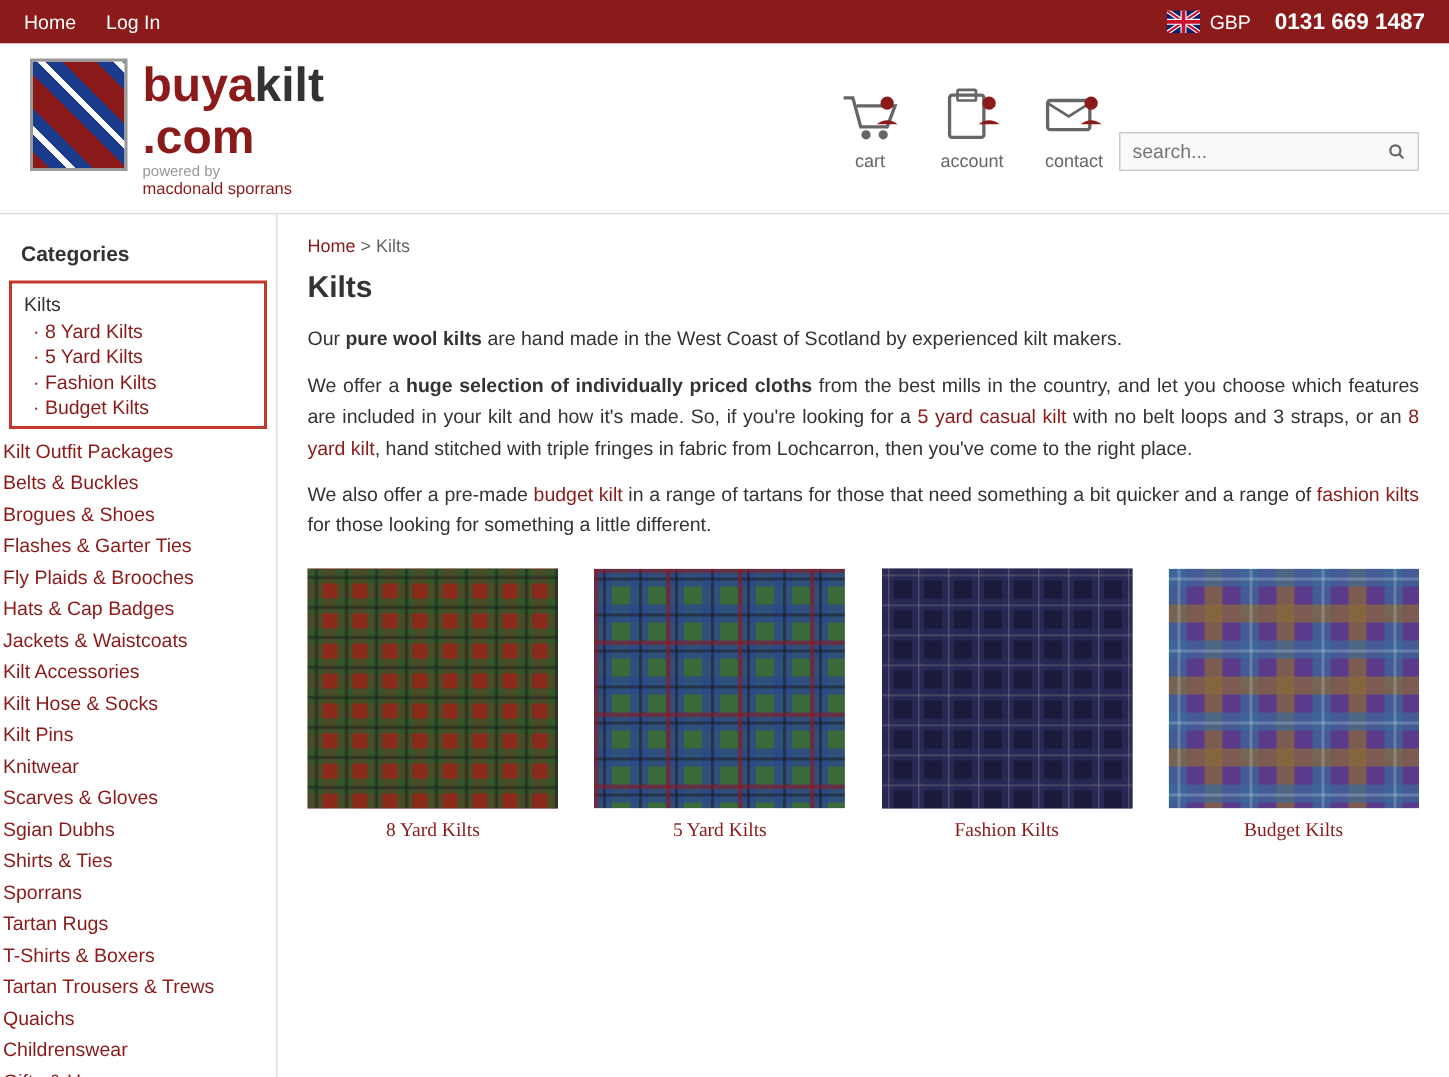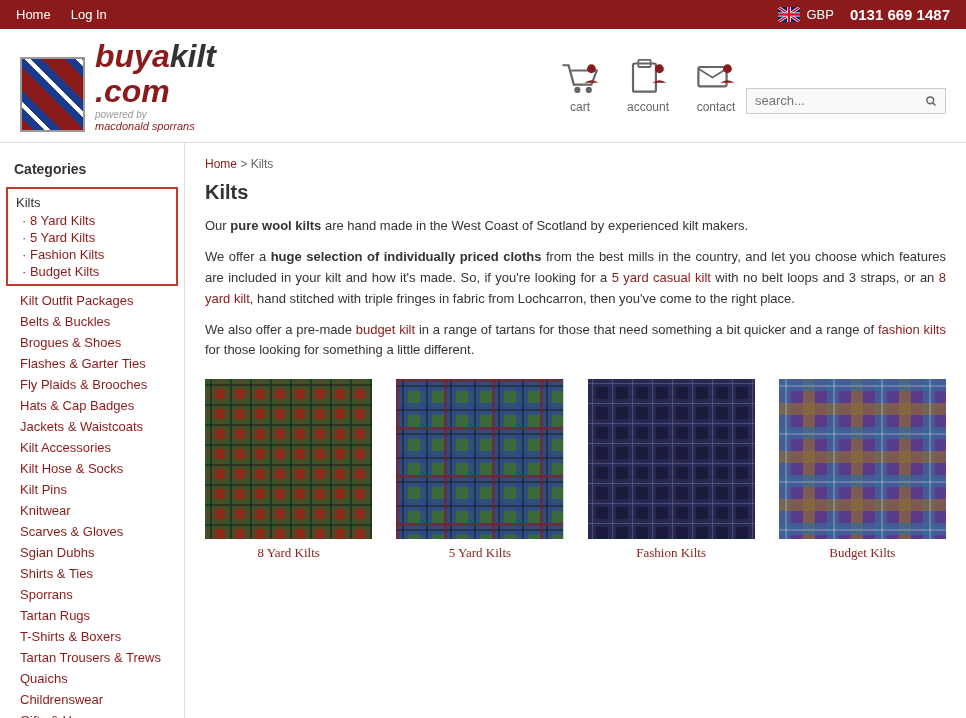--- a/index.html
+++ b/index.html
@@ -22,21 +22,21 @@
 
     
     .header {
       background: white;
       display: flex;
       align-items: center;
       justify-content: space-between;
       padding: 10px 20px;
       border-bottom: 1px solid #ddd;
     }
-    .logo-area { display: flex; align-items: flex-end; gap: 10px; font-style: italic; }
+    .logo-area { display: flex; align-items: flex-start; gap: 10px; }
     .logo-image {
       width: 65px; height: 75px;
       background: linear-gradient(135deg, #8b1a1a 25%, #1a3a8b 25%, #1a3a8b 50%, #8b1a1a 50%, #8b1a1a 75%, #1a3a8b 75%);
       border: 2px solid #ccc;
     }
     .logo-text { line-height: 1.1; }
     .logo-text .brand { font-size: 32px; font-weight: bold; color: #8b1a1a; }
     .logo-text .brand span { color: #333; }
     .logo-text .powered { font-size: 10px; color: #999; margin-top: 0; }
     .logo-text .powered-name { font-size: 11px; color: #8b1a1a; }
@@ -70,21 +70,21 @@
       width: 185px;
       min-width: 185px;
       border-right: 1px solid #ddd;
       padding: 12px 0;
     }
     .sidebar-title {
       font-size: 14px; font-weight: bold; color: #333;
       padding: 6px 14px 10px;
     }
     .sidebar-item {
-      padding: 3px 20px;
+      padding: 3px 2px;
       font-size: 13px;
       cursor: pointer;
     }
     .sidebar-item a { color: #8b1a1a; text-decoration: none; }
     .sidebar-subitem { padding-left: 8px; }
 
     
     .content {
       flex: 1;
       padding: 14px 20px;

